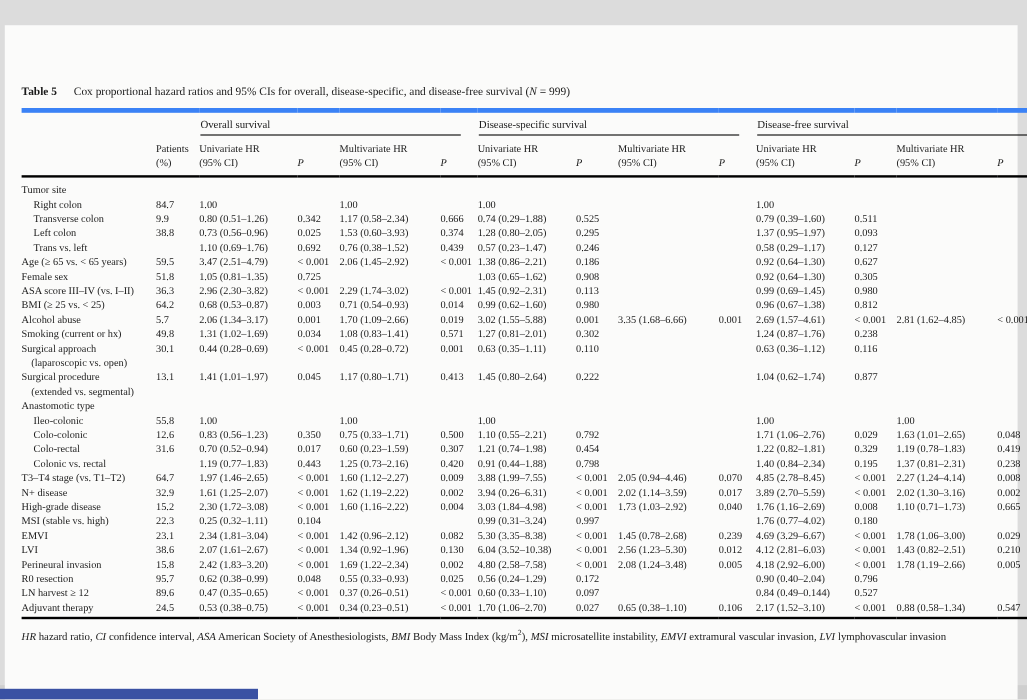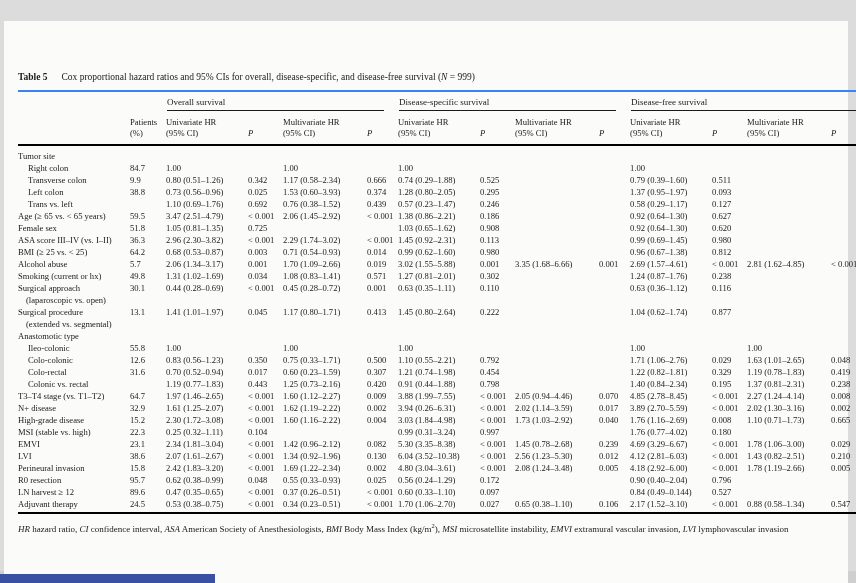--- a/index.html
+++ b/index.html
@@ -3,21 +3,21 @@
 <meta charset="utf-8">
 <style>
   html,body{margin:0;padding:0;}
   .screen{position:relative;width:856px;height:583px;background:#dcdcdc;overflow:hidden;
           font-family:"Liberation Serif",serif;color:#1a1a1a;}
   .page{position:absolute;left:4px;top:21px;width:844px;height:565px;background:#fbfbfa;
         box-sizing:border-box;padding:50px 14px 0 14px;}
   .caption{font-size:9.5px;line-height:12px;margin-bottom:7px;white-space:nowrap;}
   .caption .cap-label{font-weight:bold;margin-right:14px;}
   .caption .n-it{font-style:italic;}
-  table{width:826px;border-collapse:collapse;table-layout:fixed;border-top:2px solid #3b82f6;}
+  table{width:826px;border-collapse:collapse;table-layout:fixed;border-top:4px solid #3b82f6;}
   col.c-lab{width:112px;} col.c-pat{width:36px;}
   col.c-hr{width:82px;} col.c-p{width:35px;} col.c-mhr{width:84px;} col.c-mp{width:31px;}
   col.c-mp3{width:26px;}
   thead th{font-weight:normal;text-align:left;font-size:8.8px;}
   .group-row th{padding-top:5px;}
   .grp{display:block;border-bottom:1px solid #1a1a1a;padding-bottom:3px;margin-right:13px;
        font-size:9px;white-space:nowrap;}
   th.g-last .grp{margin-right:0;}
   .sub-row th{vertical-align:bottom;padding:5px 0 6px 0;white-space:pre-line;
               border-bottom:2px solid #000;font-size:8.6px;line-height:10.5px;margin-top:20px;}
@@ -203,21 +203,21 @@
             <td>51.8</td>
             <td>1.05 (0.81–1.35)</td>
             <td>0.725</td>
             <td></td>
             <td></td>
             <td>1.03 (0.65–1.62)</td>
             <td>0.908</td>
             <td></td>
             <td></td>
             <td>0.92 (0.64–1.30)</td>
-            <td>0.620</td>
+            <td>0.305</td>
             <td></td>
             <td></td>
           </tr>
           <tr>
             <td class="lab ind0">ASA score III–IV (vs. I–II)</td>
             <td>36.3</td>
             <td>2.96 (2.30–3.82)</td>
             <td>&lt; 0.001</td>
             <td>2.29 (1.74–3.02)</td>
             <td>&lt; 0.001</td>
@@ -486,21 +486,21 @@
             <td>1.43 (0.82–2.51)</td>
             <td>0.210</td>
           </tr>
           <tr>
             <td class="lab ind0">Perineural invasion</td>
             <td>15.8</td>
             <td>2.42 (1.83–3.20)</td>
             <td>&lt; 0.001</td>
             <td>1.69 (1.22–2.34)</td>
             <td>0.002</td>
-            <td>4.80 (3.04–3.61)</td>
+            <td>4.80 (2.58–7.58)</td>
             <td>&lt; 0.001</td>
             <td>2.08 (1.24–3.48)</td>
             <td>0.005</td>
             <td>4.18 (2.92–6.00)</td>
             <td>&lt; 0.001</td>
             <td>1.78 (1.19–2.66)</td>
             <td>0.005</td>
           </tr>
           <tr>
             <td class="lab ind0">R0 resection</td>

